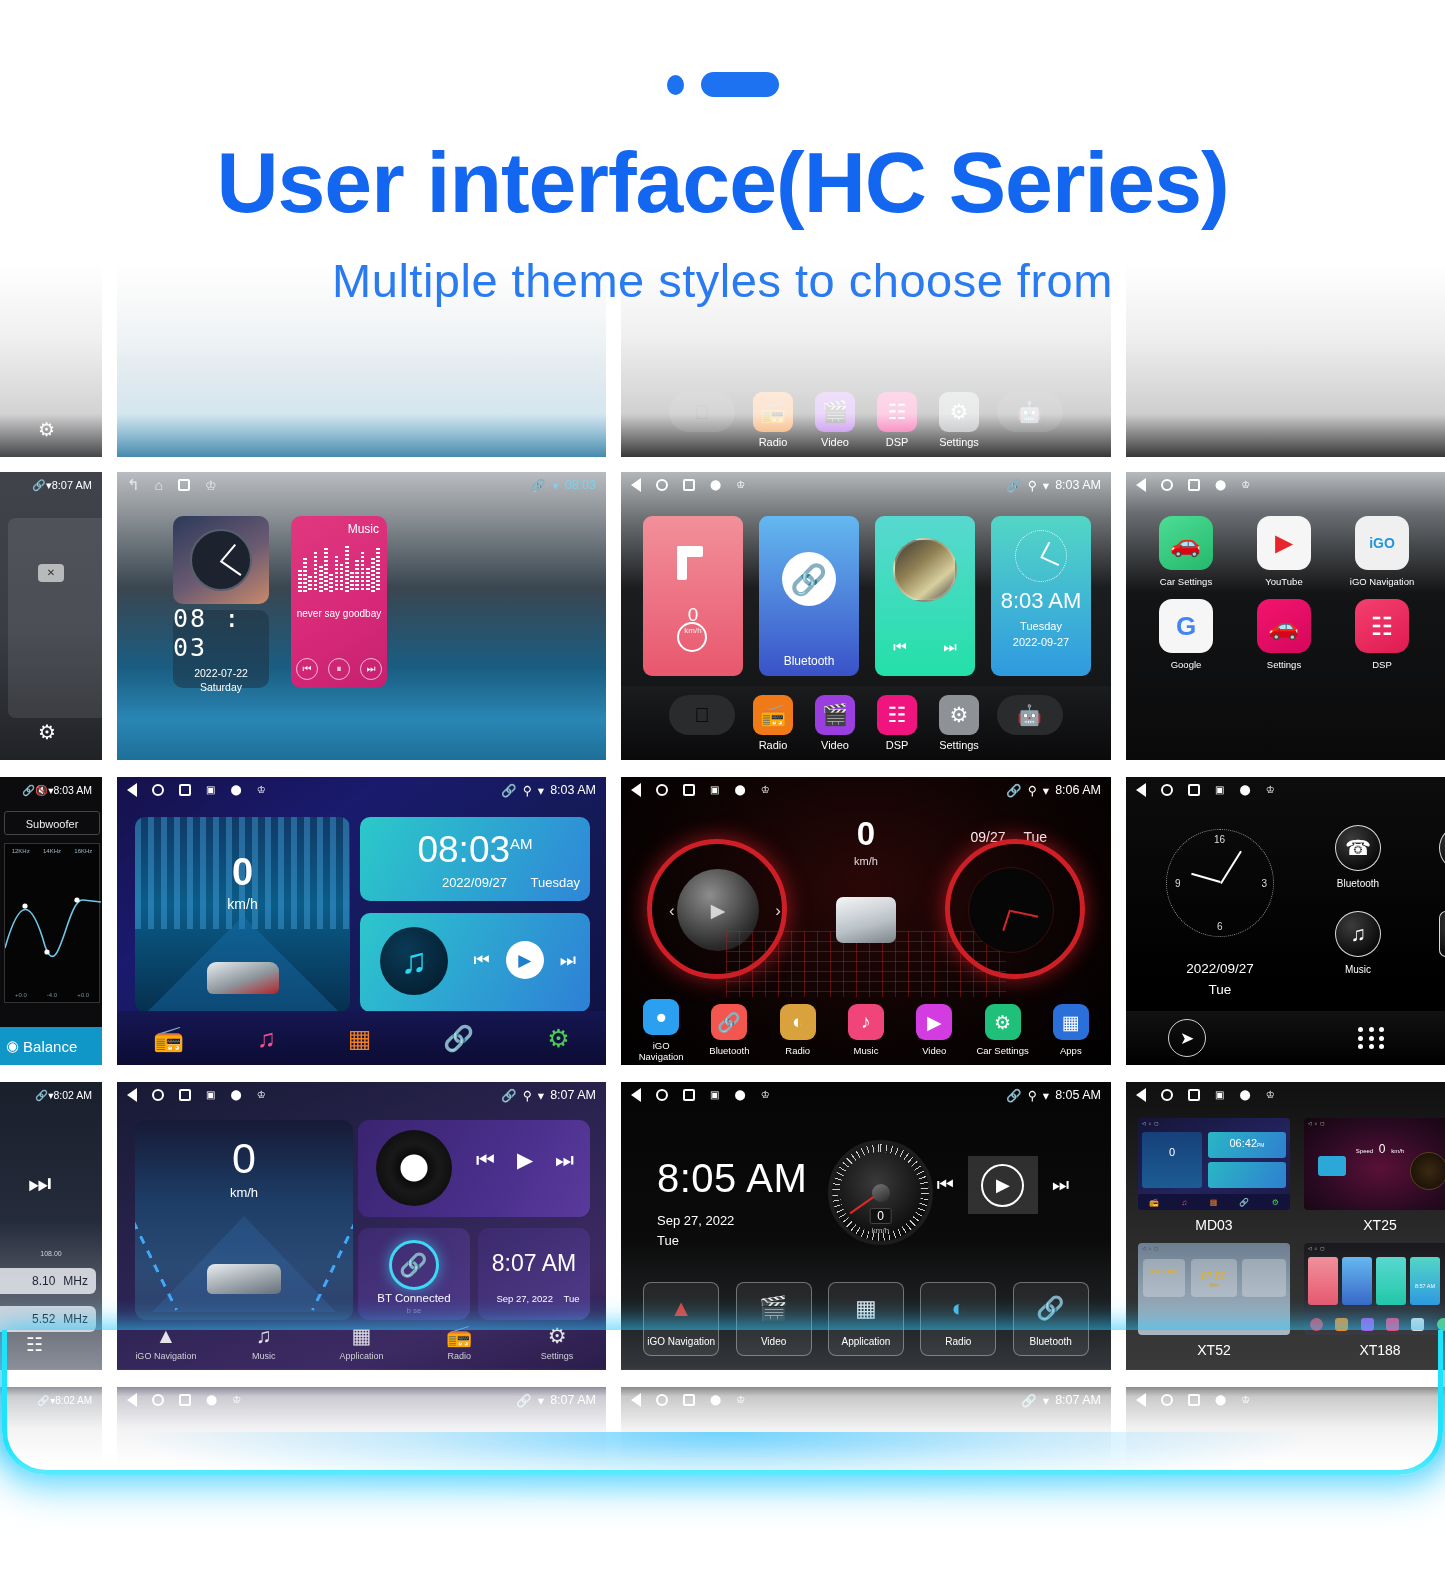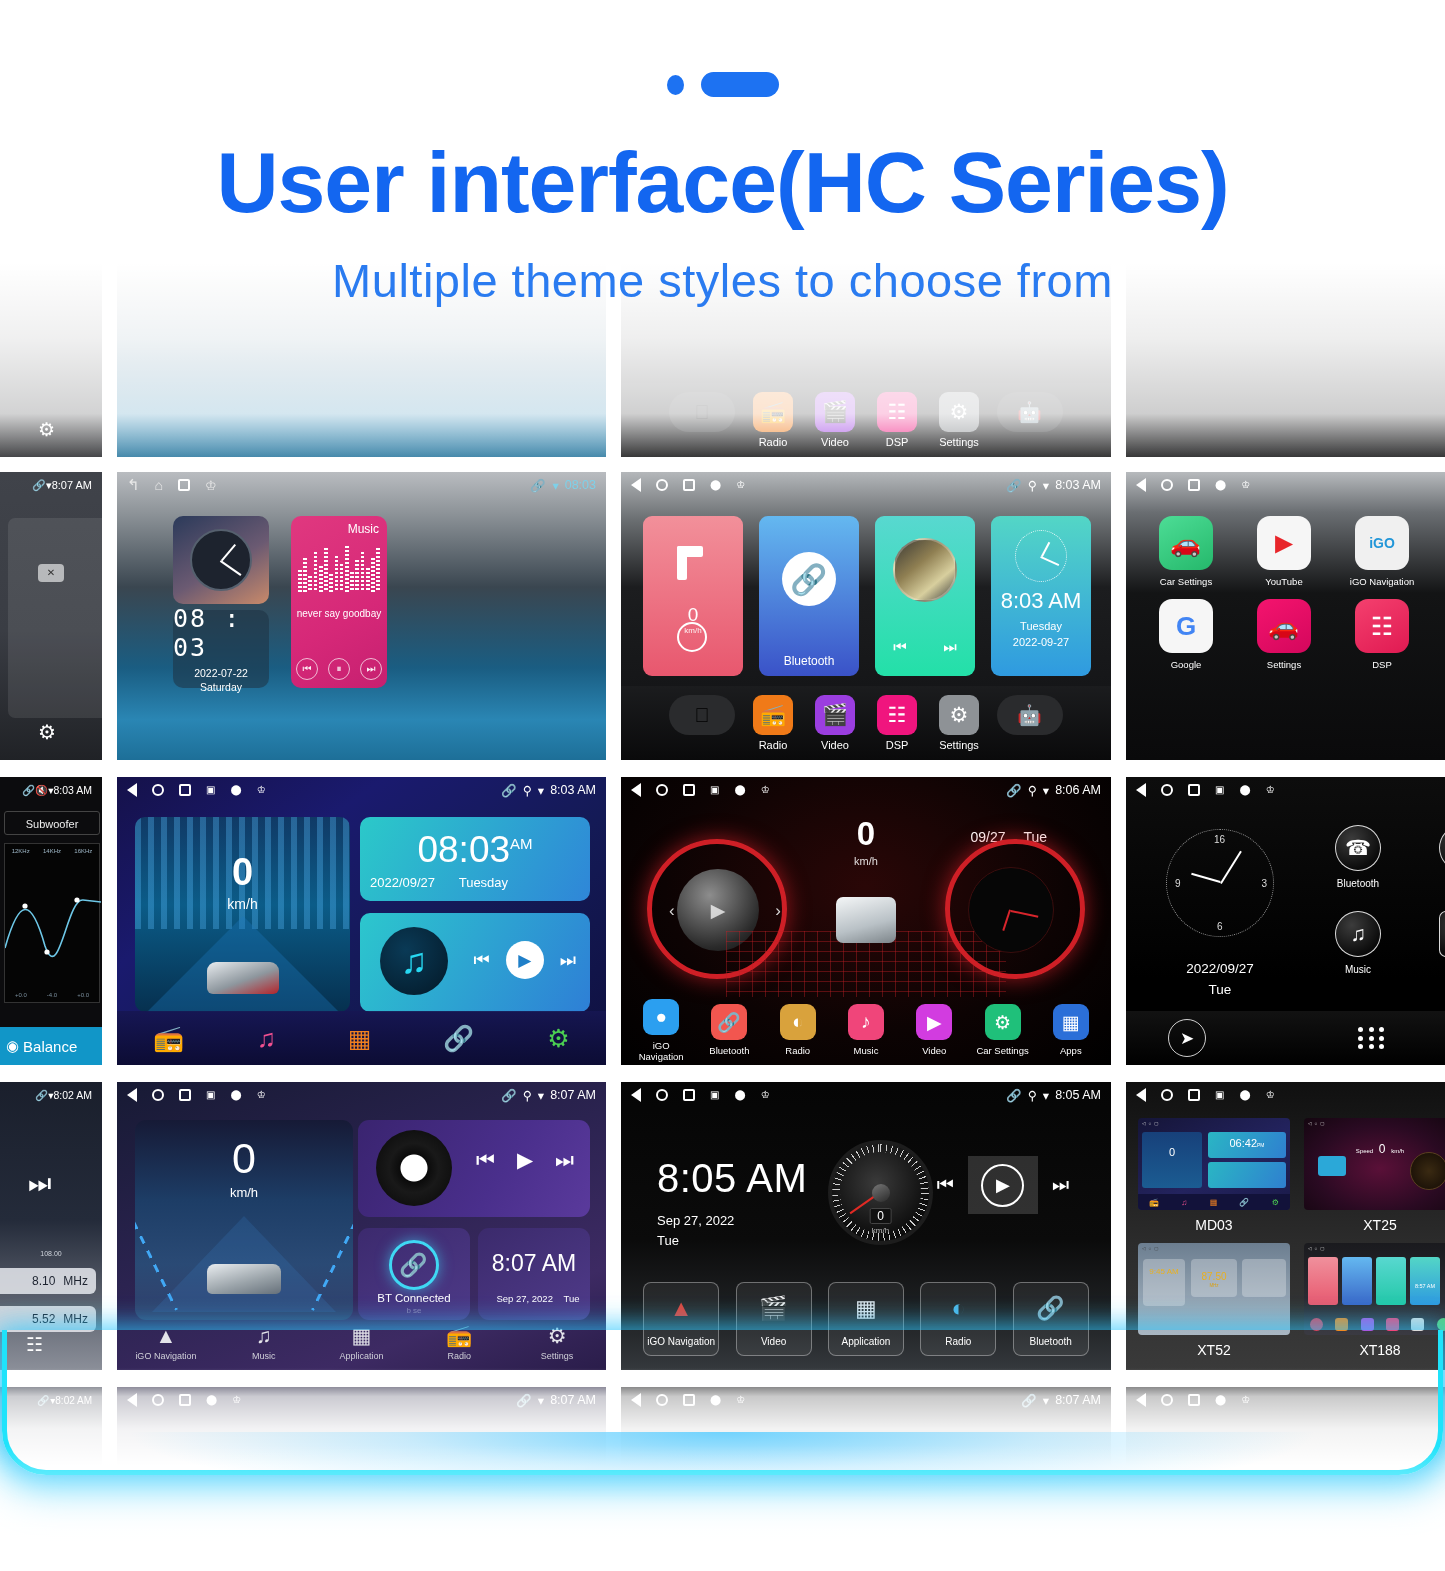--- a/index.html
+++ b/index.html
@@ -175,21 +175,21 @@
      border-bottom:96px solid rgba(30,120,190,.35); }
   .p2a-left .spd { position:absolute;left:0;top:34px;width:100%;text-align:center;color:#fff; }
   .p2a-left .spd b{font-size:38px;font-weight:bold;}
   .p2a-left .spd i{display:block;font-style:normal;font-size:14px;margin-top:2px;}
   .p2a-left .car { position:absolute;left:50%;bottom:18px;margin-left:-36px;width:72px;height:32px;
      border-radius:9px 9px 6px 6px;background:linear-gradient(160deg,#e8ecef,#8e979e 55%,#b3232a); }
   .p2a-clock { position:absolute;right:16px;top:40px;width:230px;height:84px;border-radius:10px;
      background:linear-gradient(120deg,#2bc9c9,#2f86d8);color:#fff; }
   .p2a-clock .big { position:absolute;left:0;top:12px;width:100%;text-align:center;font-size:37px; }
   .p2a-clock .big sup { font-size:15px;vertical-align:super; }
-  .p2a-clock .sub { position:absolute;left:0;top:58px;width:100%;text-align:left;font-size:13px; }
+  .p2a-clock .sub { position:absolute;left:0;top:58px;width:100%;text-align:right;font-size:13px; }
   .p2a-clock .sub span { margin:0 10px; }
   .p2a-mus { position:absolute;right:16px;top:136px;width:230px;height:99px;border-radius:10px;
      background:linear-gradient(120deg,#2cc7cd,#2e7fd6); }
   .p2a-mus .note { position:absolute;left:20px;top:14px;width:68px;height:68px;border-radius:50%;
      background:radial-gradient(circle at 38% 34%,#0a3a56,#031827);display:flex;
      align-items:center;justify-content:center;font-size:36px;color:#27d8f2; }
   .p2a-mus .ctl { position:absolute;right:14px;top:28px;display:flex;align-items:center;gap:16px;color:#fff;font-size:18px; }
   .p2a-mus .ctl .play { width:38px;height:38px;border-radius:50%;background:#fff;color:#1f7fc8;
      display:flex;align-items:center;justify-content:center;font-size:17px; }
   .dock2a { position:absolute;left:0;bottom:0;width:100%;height:54px;
@@ -1046,21 +1046,21 @@
             </div>
 
             <div class="model">
               <div class="shot sh-xt52">
                 <div class="ministat" style="color:#3a3a3a;">
                   <span>◁</span>
                   <span>○</span>
                   <span>▢</span>
                   <span class="sp"></span>
                 </div>
-                <div style="position:absolute;left:5px;top:16px;width:42px;height:47px;border-radius:4px;
+                <div style="position:absolute;left:5px;top:16px;width:42px;height:38px;border-radius:4px;
                             background:rgba(255,255,255,.28);">
                   <div style="position:absolute;left:0;top:8px;width:100%;text-align:center;color:#e8b020;font-size:8px;">9:45 AM</div>
                 </div>
                 <div style="position:absolute;left:53px;top:16px;width:46px;height:38px;border-radius:4px;
                             background:rgba(255,255,255,.28);">
                   <div style="position:absolute;left:0;top:12px;width:100%;text-align:center;color:#e8b020;font-size:10px;">87.50</div>
                   <div style="position:absolute;left:0;top:24px;width:100%;text-align:center;color:#d8a018;font-size:4.5px;">MHz</div>
                 </div>
                 <div style="position:absolute;left:104px;top:16px;width:44px;height:38px;border-radius:4px;
                             background:rgba(255,255,255,.28);"></div>

